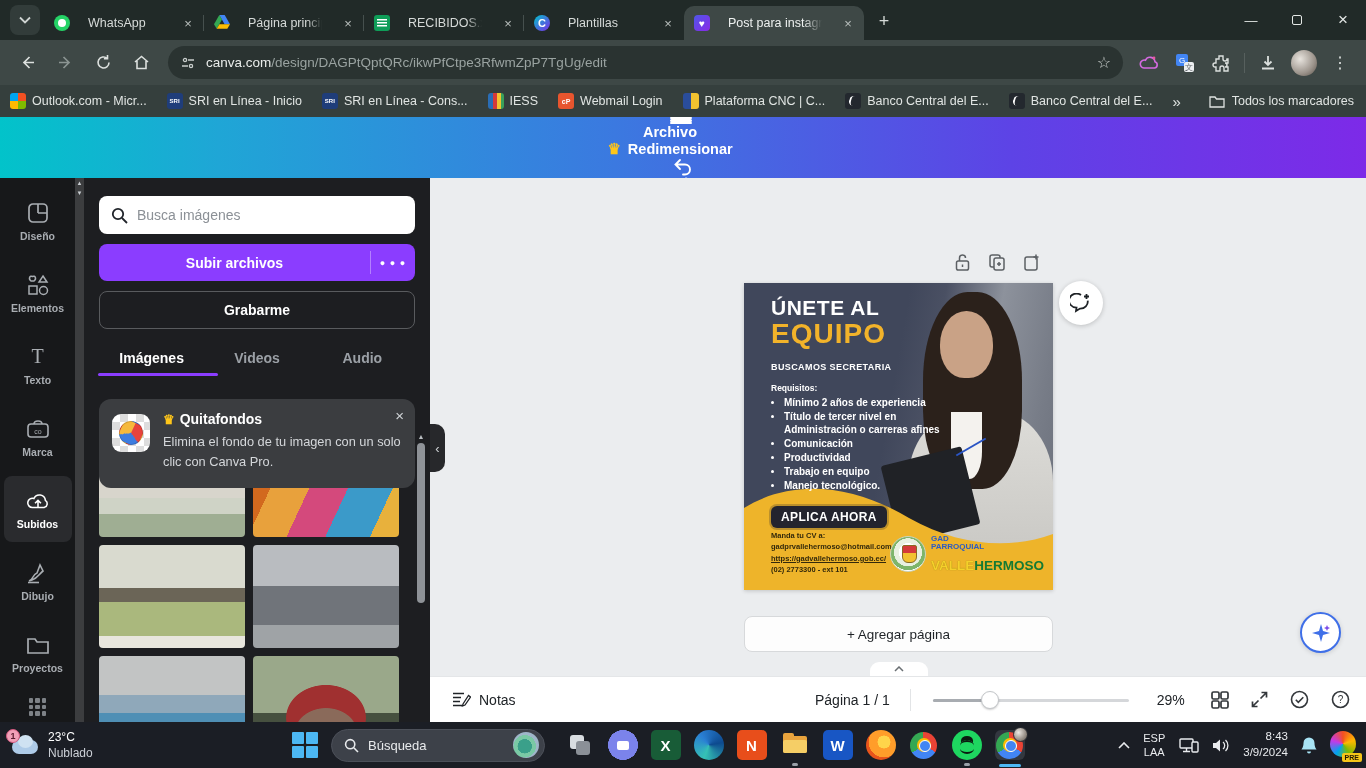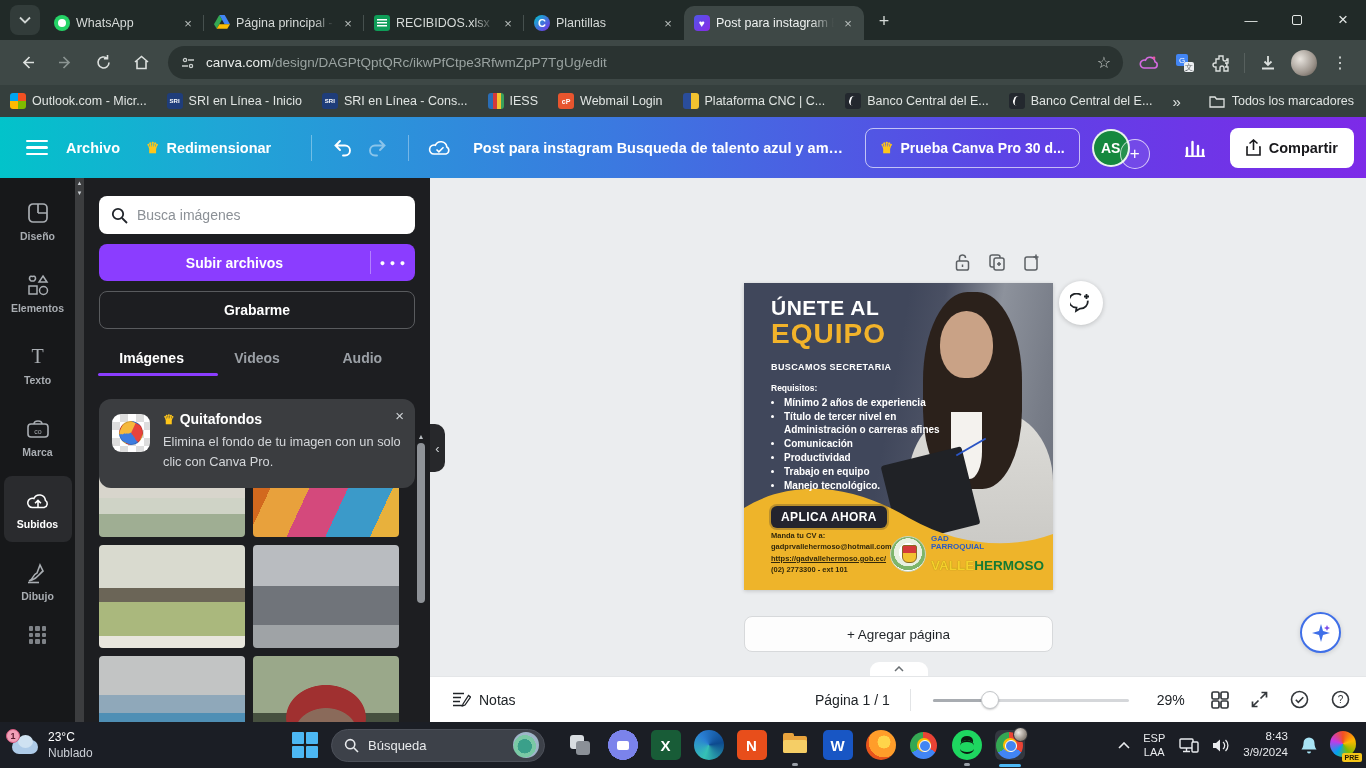--- a/index.html
+++ b/index.html
@@ -4,21 +4,21 @@
 <style>
   * { margin:0; padding:0; box-sizing:border-box; }
   html,body { width:1366px; height:768px; overflow:hidden; background:#000; }
   body { font-family:"Liberation Sans", sans-serif; }
   #root { position:relative; width:1366px; height:768px; overflow:hidden; }
   svg { display:block; }
 
   
   .tabbar { position:absolute; left:0; top:0; width:1366px; height:40px; background:#212a28; display:flex; align-items:flex-end; }
   .tabsearch { width:30px; height:30px; margin:0 4px 5px 10px; border-radius:8px; background:#323c3a; color:#cfd4d2; display:flex; align-items:center; justify-content:center; }
-  .tab { height:34px; display:flex; align-items:center; padding:0 8px 0 10px; color:#d6dad8; font-size:12.5px; position:relative; width:160px; }
+  .tab { height:34px; display:flex; align-items:center; padding:0 8px 0 10px; color:#d6dad8; font-size:12.5px; position:relative; width:160px;gap:12px; }
   .tab .sep { position:absolute; right:0; top:9px; width:1px; height:16px; background:#46504e; }
   .tab-title { flex:1; white-space:nowrap; overflow:hidden; margin:0 6px; -webkit-mask-image:linear-gradient(90deg,#000 80%,transparent); mask-image:linear-gradient(90deg,#000 80%,transparent); }
   .tab-close { width:16px; height:16px; border-radius:8px; display:flex; align-items:center; justify-content:center; font-size:13px; color:#b9bfbd; }
   .tab.active { background:#3e4846; border-radius:10px 10px 0 0; width:180px; color:#eef1f0; }
   .favicon { width:16px; height:16px; flex:none; position:relative; }
   .fav-wa { background:#25d366; border-radius:50%; }
   .fav-wa::after { content:""; position:absolute; left:4px; top:4px; width:8px; height:8px; border-radius:50%; background:#fff; }
   .fav-sheets { background:#0f9d58; border-radius:3px; }
   .fav-sheets::after { content:""; position:absolute; left:3px; top:4px; width:10px; height:8px; background:
     linear-gradient(#fff,#fff) 0 0/10px 1.5px no-repeat,
@@ -52,21 +52,21 @@
   .bi-iess { background:linear-gradient(90deg,#2a6db5 0 30%,#d43a3a 30% 55%,#f2c230 55% 80%,#3aa05a 80%); border-radius:2px; }
   .bi-cp { background:#e8552e; border-radius:50%; color:#fff; font-size:7px; font-weight:bold; display:flex; align-items:center; justify-content:center; }
   .bi-cnc { background:conic-gradient(#f2c230 0 50%,#2a4d9b 0); border-radius:50%; }
   .bi-bce { background:#23282e; border-radius:50%; }
   .bi-bce::after { content:""; position:absolute; left:4px; top:3px; width:7px; height:10px; border-left:2px solid #fff; border-radius:50%; transform:rotate(14deg); }
   .bm-spacer { flex:1; }
   .bm-overflow { color:#dfe3e1; font-size:15px; margin-right:14px; }
   .bm-div { width:1px; height:18px; background:#57615f; margin-right:14px; }
 
   
-  .cheader { position:absolute; left:0; top:117px; width:1366px; height:61px; background:linear-gradient(90deg,#02c3ca 0%,#1fa6d6 16%,#3b79e0 45%,#5d43e6 74%,#7d2ae8 100%); display:flex; align-items:center; color:#fff; padding:0 12px; }
+  .cheader { position:absolute; left:0; top:117px; width:1366px; height:61px; background:linear-gradient(90deg,#02c3ca 0%,#1fa6d6 16%,#3b79e0 45%,#5d43e6 74%,#7d2ae8 100%); display:flex; align-items:center; color:#fff; padding:0 12px;flex-direction:column; }
   .burger { width:22px; height:16px; margin:0 18px 0 14px; display:flex; flex-direction:column; justify-content:space-between; }
   .burger i { height:2.4px; background:#fff; border-radius:2px; }
   .cmenu { font-size:14.5px; font-weight:600; margin-right:26px; }
   .crown { color:#ffc61a; margin-right:7px; font-size:15px; }
   .cdiv { width:1px; height:26px; background:rgba(255,255,255,.35); margin:0 14px; }
   .cicon { width:34px; height:34px; display:flex; align-items:center; justify-content:center; border-radius:8px; }
   .cicon.dim { opacity:.45; }
   .ctitle { font-size:14.5px; font-weight:600; margin-left:16px; max-width:375px; white-space:nowrap; overflow:hidden; text-overflow:ellipsis; }
   .cright { margin-left:auto; display:flex; align-items:center; }
   .probtn { height:40px; border:1.5px solid rgba(255,255,255,.65); border-radius:8px; display:flex; align-items:center; padding:0 14px; font-size:14px; font-weight:600; margin-right:12px; white-space:nowrap; }
@@ -487,20 +487,28 @@
     </div>
     <div class="sideitem">
       <span class="sideicon">
           <svg width="24" height="22" viewBox="0 0 24 22">
             <path d="M3 19 C8 17 6 13 11 11 L14 3 L17 9 C13 12 12 16 6 18 z" fill="none" stroke="currentColor" stroke-width="1.6"></path>
             <path d="M2 20.5 H13" stroke="currentColor" stroke-width="1.6"></path>
           </svg>
         </span>
       <span class="slabel">Dibujo</span>
     </div>
+    <div class="sideitem">
+      <span class="sideicon">
+          <svg width="24" height="20" viewBox="0 0 24 20">
+            <path d="M2 4 h7 l2 3 h11 v11 H2 z" fill="none" stroke="currentColor" stroke-width="1.7"></path>
+          </svg>
+        </span>
+      <span class="slabel">Proyectos</span>
+    </div>
     <div class="appsdots">
         <i></i>
         <i></i>
         <i></i>
         <i></i>
         <i></i>
         <i></i>
         <i></i>
         <i></i>
         <i></i>

